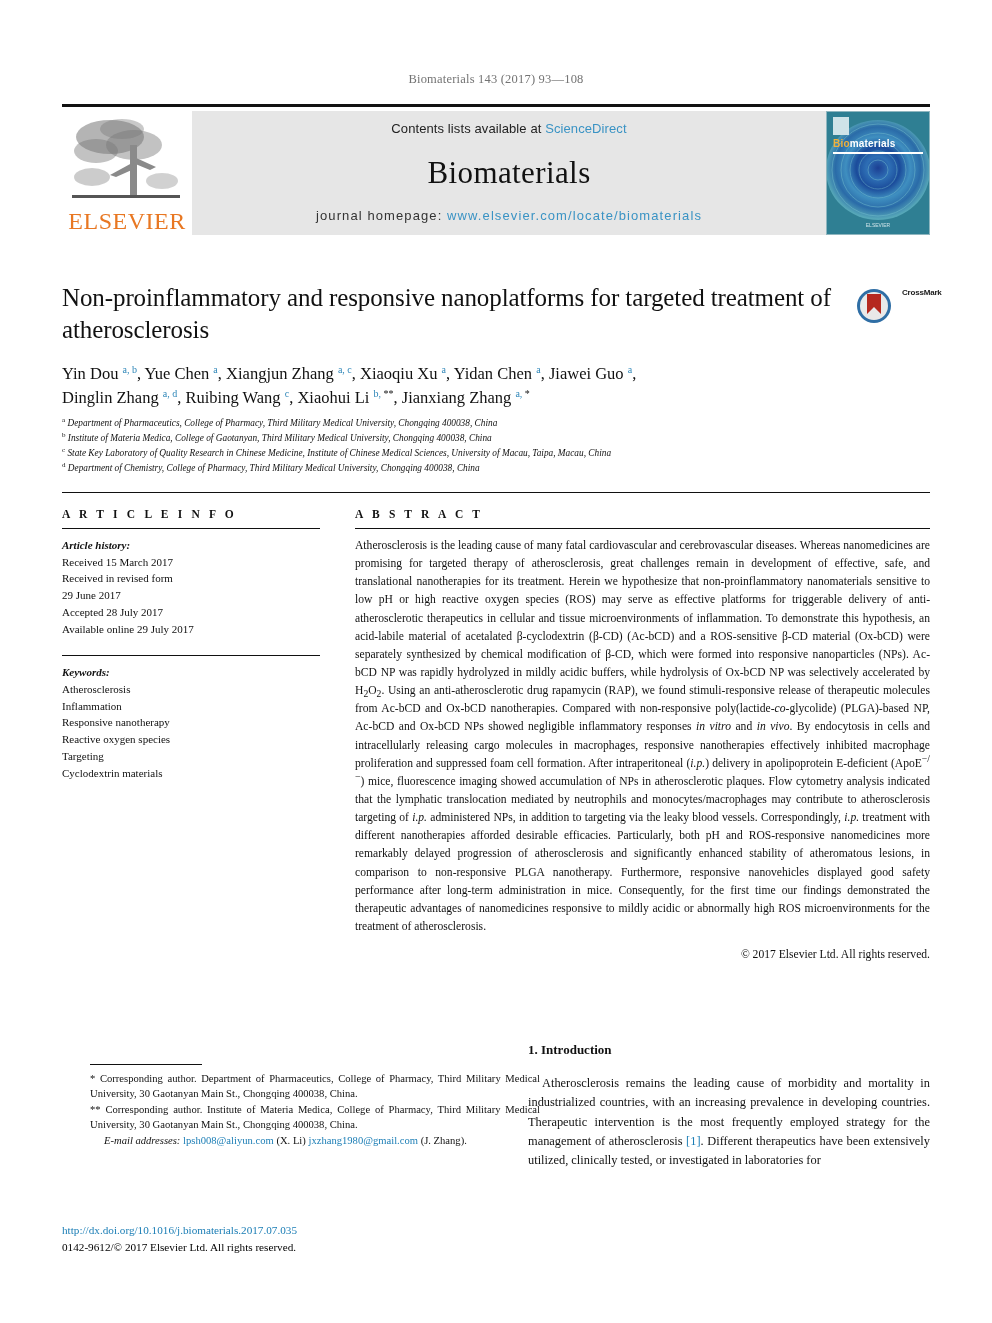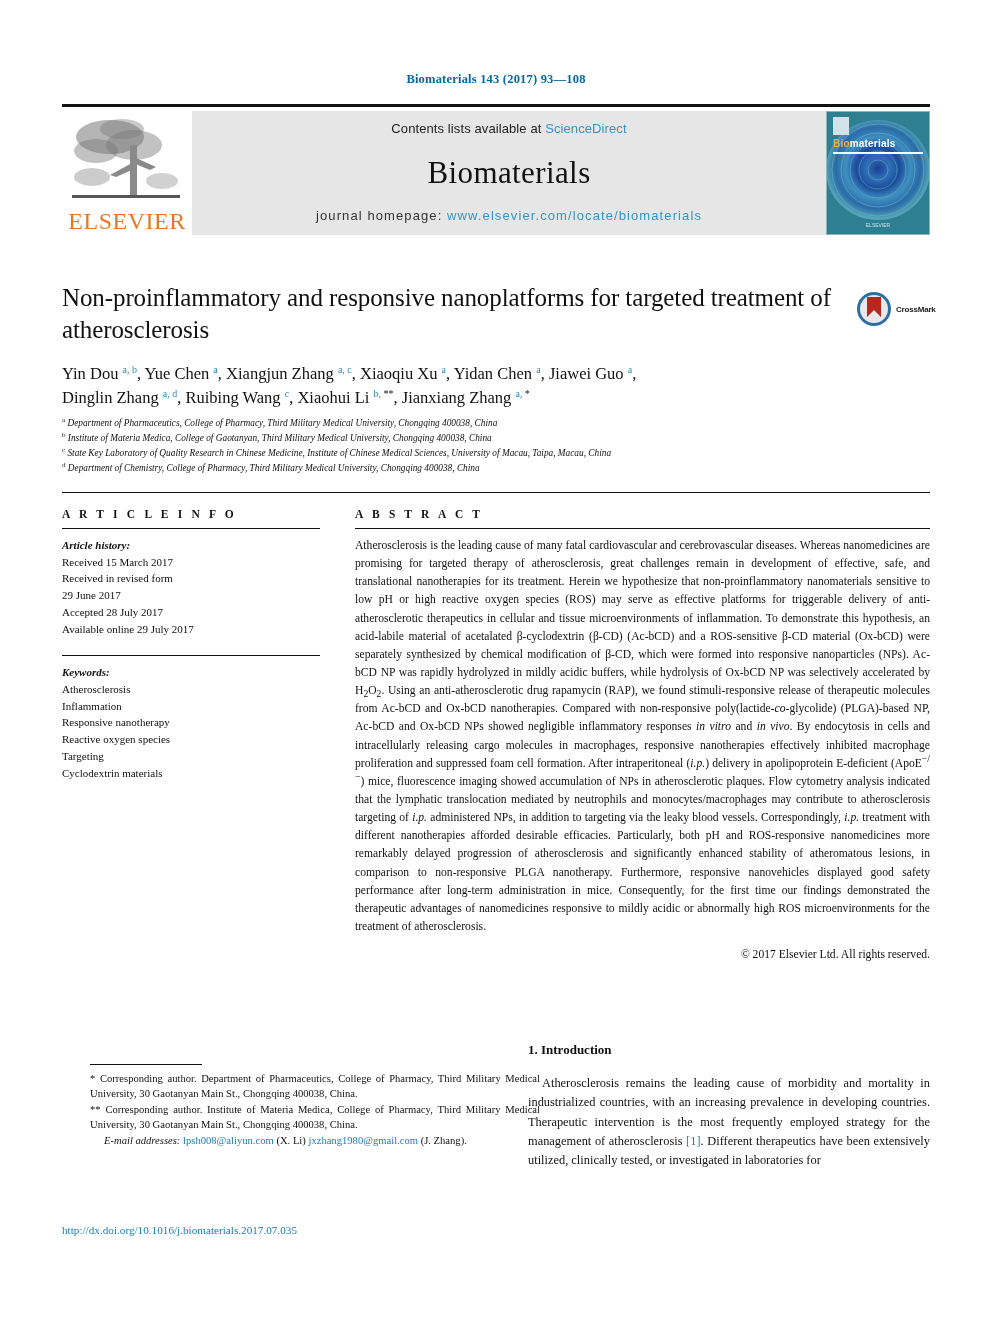--- a/index.html
+++ b/index.html
@@ -24,22 +24,22 @@
 
   
   .runhead {
     position: absolute;
     top: 72px;
     left: 0;
     width: 992px;
     text-align: center;
     font-family: "Liberation Serif", serif;
     font-size: 12.5px;
-    font-weight: 700;
-    color: #0369a1;
+    font-weight: 400;
+    color: #737373;
     letter-spacing: .2px;
   }
 
   
   .masthead {
     position: absolute;
     top: 104px;
     left: 62px;
     width: 868px;
     height: 128px;
@@ -163,22 +163,21 @@
     margin: 0;
     letter-spacing: -.1px;
   }
   .crossmark {
     position: absolute;
     top: 288px;
     left: 856px;
     width: 88px;
     height: 42px;
     display: flex;
-    align-items: center;
-    gap: 4px;
+    gap: 10px;
   }
   .crossmark-text {
     font-family: "Liberation Sans", sans-serif;
     font-size: 8px;
     font-weight: 700;
     color: #1a1a1a;
     letter-spacing: -.2px;
   }
 
   .authors {
@@ -462,20 +461,21 @@
       <span class="em">E-mail addresses:</span>
       <span class="mail">lpsh008@aliyun.com</span>
       <span>(X. Li)</span>
       <span class="mail">jxzhang1980@gmail.com</span>
       <span>(J. Zhang).</span>
     </div>
   </div>
 
   <div class="doi-block">
     <div class="doi-link">http://dx.doi.org/10.1016/j.biomaterials.2017.07.035</div>
+    <div>0142-9612/© 2017 Elsevier Ltd. All rights reserved.</div>
   </div>
 
   <div class="intro-col">
     <div class="intro-head">1.  Introduction</div>
     <p class="intro-p">Atherosclerosis remains the leading cause of morbidity and mortality in industrialized countries, with an increasing prevalence in developing countries. Therapeutic intervention is the most frequently employed strategy for the management of atherosclerosis <span class="ref">[1]</span>. Different therapeutics have been extensively utilized, clinically tested, or investigated in laboratories for</p>
   </div>
 
 </div>
 
 </body></html>

